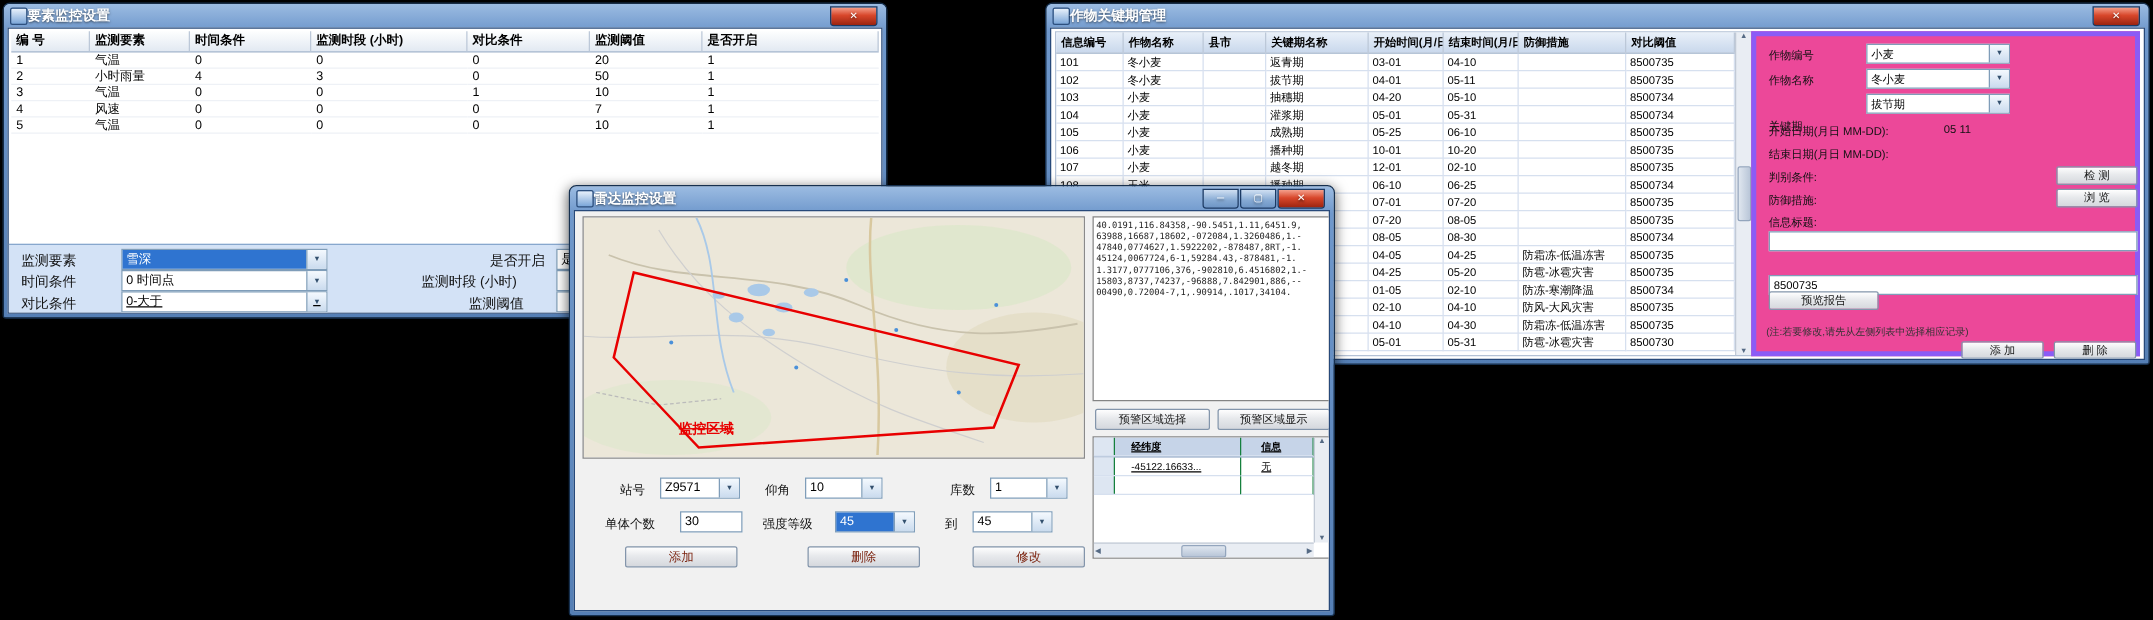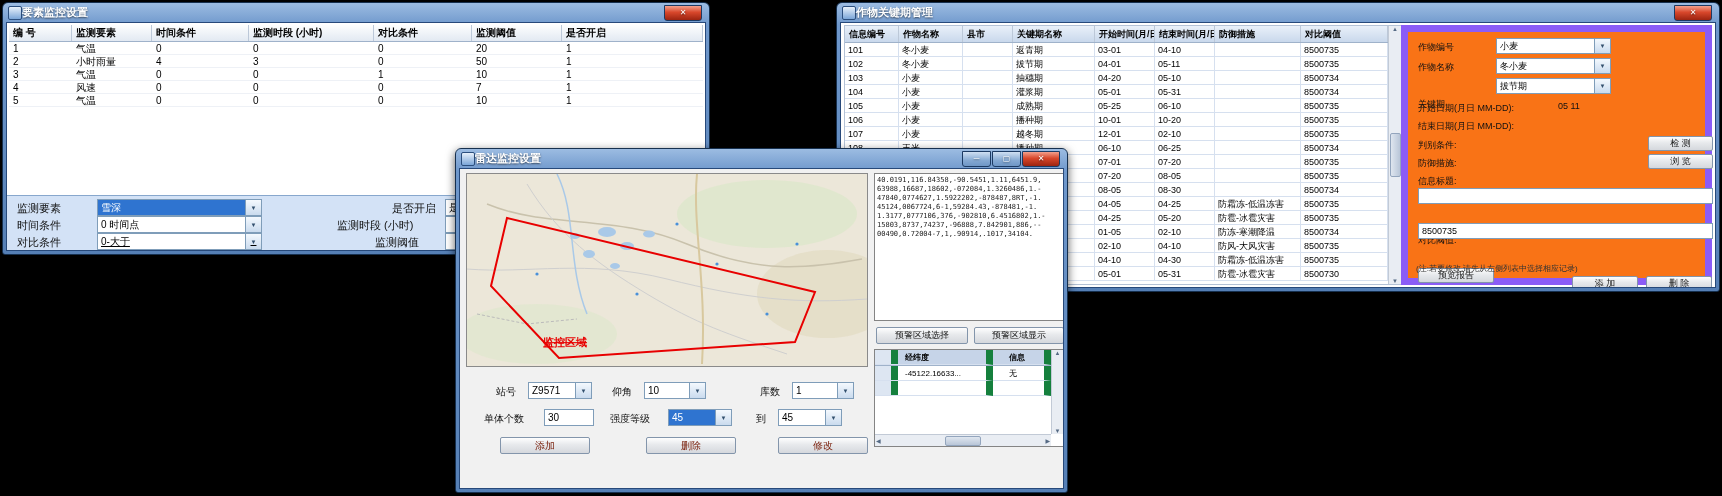--- a/index.html
+++ b/index.html
@@ -60,36 +60,36 @@
   .scroll-h{position:absolute;height:12px;background:#e9edf3;border-top:1px solid #c2cad6;
             display:flex;align-items:center;justify-content:space-between;font-size:6px;color:#556a84;
             box-sizing:border-box;padding:0 1px;}
   .scroll-h .thumb{height:8px;width:34px;background:linear-gradient(#dfe6ef,#b9c6d8);
                    border:1px solid #93a5bd;border-radius:2px;}
 
   
   #w1 .w1panel{position:absolute;left:0;right:0;bottom:0;height:54px;background:#d3e2f6;
                border-top:1px solid #87a7cd;}
   
-  #w3 .panel{position:absolute;left:560px;top:2px;right:3px;bottom:2px;background:#f97316;
-             border:7px solid #8b5cf6;box-sizing:border-box;}
+  #w3 .panel{position:absolute;left:560px;top:2px;right:3px;bottom:2px;background:#ec4899;
+             border:4px solid #8b5cf6;box-sizing:border-box;}
   #w3 .panel .btn{font-size:9px;}
   .note{position:absolute;font-size:8px;color:#333;white-space:nowrap;}
 
   
   #w2 .client{background:#f1f1f1;}
   #w2 .coords{position:absolute;left:414px;top:4px;width:190px;height:148px;background:#fff;
               border:1px solid #848484;font-size:7px;line-height:9px;color:#222;margin:0;
               padding:2px;white-space:pre-wrap;word-break:break-all;overflow:hidden;box-sizing:border-box;
               font-family:"DejaVu Sans Mono","Liberation Mono",monospace;}
   #w2 .g2wrap{position:absolute;left:414px;top:180px;width:190px;height:98px;background:#fff;
               border:1px solid #848484;box-sizing:border-box;overflow:hidden;}
   .g2row{display:grid;grid-template-columns:14px 104px 1fr;height:15px;line-height:15px;font-size:8px;}
-  .g2row .cell{border-right:7px solid #15803d;border-bottom:1px solid #d6e0ef;padding-left:16px;
-               overflow:hidden;white-space:nowrap;}
+  .g2row .cell{border-right:1px solid #15803d;border-bottom:1px solid #d6e0ef;padding-left:16px;
+               overflow:hidden;white-space:nowrap;text-decoration:underline;}
   .g2row.hed{background:#c6d4e8;font-weight:bold;border-bottom:1px solid #9fb2ca;}
   .g2row .mark{background:#dde6f2;text-align:center;font-size:6px;color:#445;}
   #w2 .redbtn{color:#7c2410;}
 </style>
 </head>
 <body>
 
 <div class="win" id="w1" style="left:2px;top:2px;width:708px;height:253px;z-index:1;">
   <div class="titlebar">
     <span class="ticon"></span>
@@ -417,21 +417,21 @@
       <div class="btn" style="left:240px;top:104px;width:65px;height:15px;">检  测</div>
       <span class="lbl sm" style="left:10px;top:125px;">防御措施:</span>
       <div class="btn" style="left:240px;top:122px;width:65px;height:15px;">浏  览</div>
 
       <span class="lbl sm" style="left:10px;top:143px;">信息标题:</span>
       <div class="tbox" style="left:10px;top:156px;width:295px;height:16px;font-size:9px;"></div>
 
       <span class="lbl sm" style="left:10px;top:178px;margin-top:24px;">对比阈值:</span>
       <div class="tbox" style="left:10px;top:191px;width:295px;height:16px;font-size:9px;">8500735</div>
 
-      <div class="btn" style="left:10px;top:204px;width:76px;height:15px;margin-top:32px;">预览报告</div>
+      <div class="btn" style="left:10px;top:204px;width:88px;height:15px;">预览报告</div>
       <span class="note" style="left:8px;top:231px;">(注:若要修改,请先从左侧列表中选择相应记录)</span>
 
       <div class="btn" style="left:164px;top:244px;width:66px;height:14px;">添 加</div>
       <div class="btn" style="left:238px;top:244px;width:66px;height:14px;">删 除</div>
       <div class="btn" style="left:164px;top:260px;width:66px;height:14px;">修 改</div>
       <div class="btn" style="left:238px;top:260px;width:66px;height:14px;">保 存</div>
 
     </div>
   </div>
 </div>

